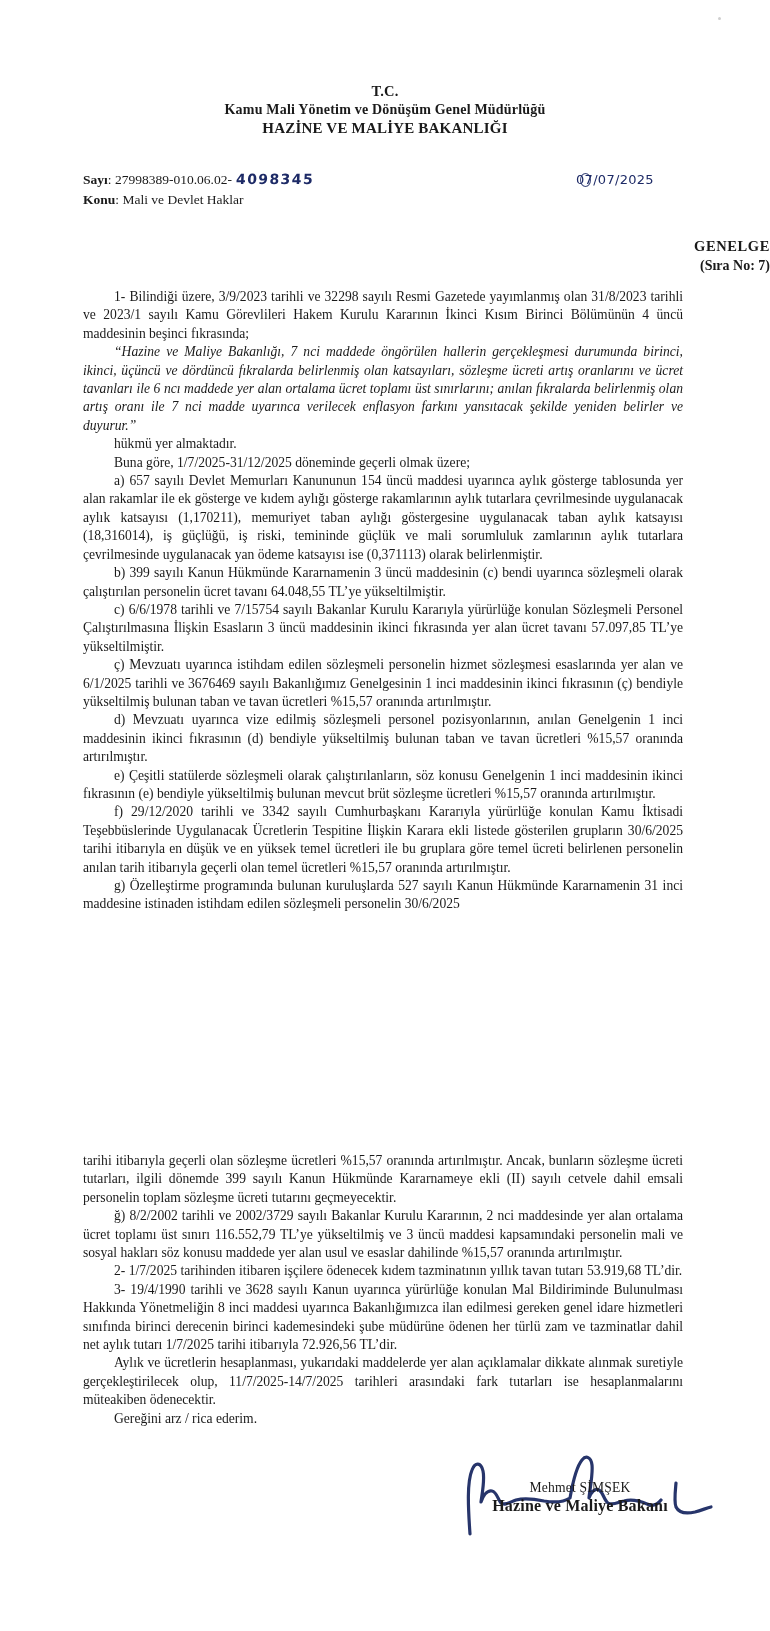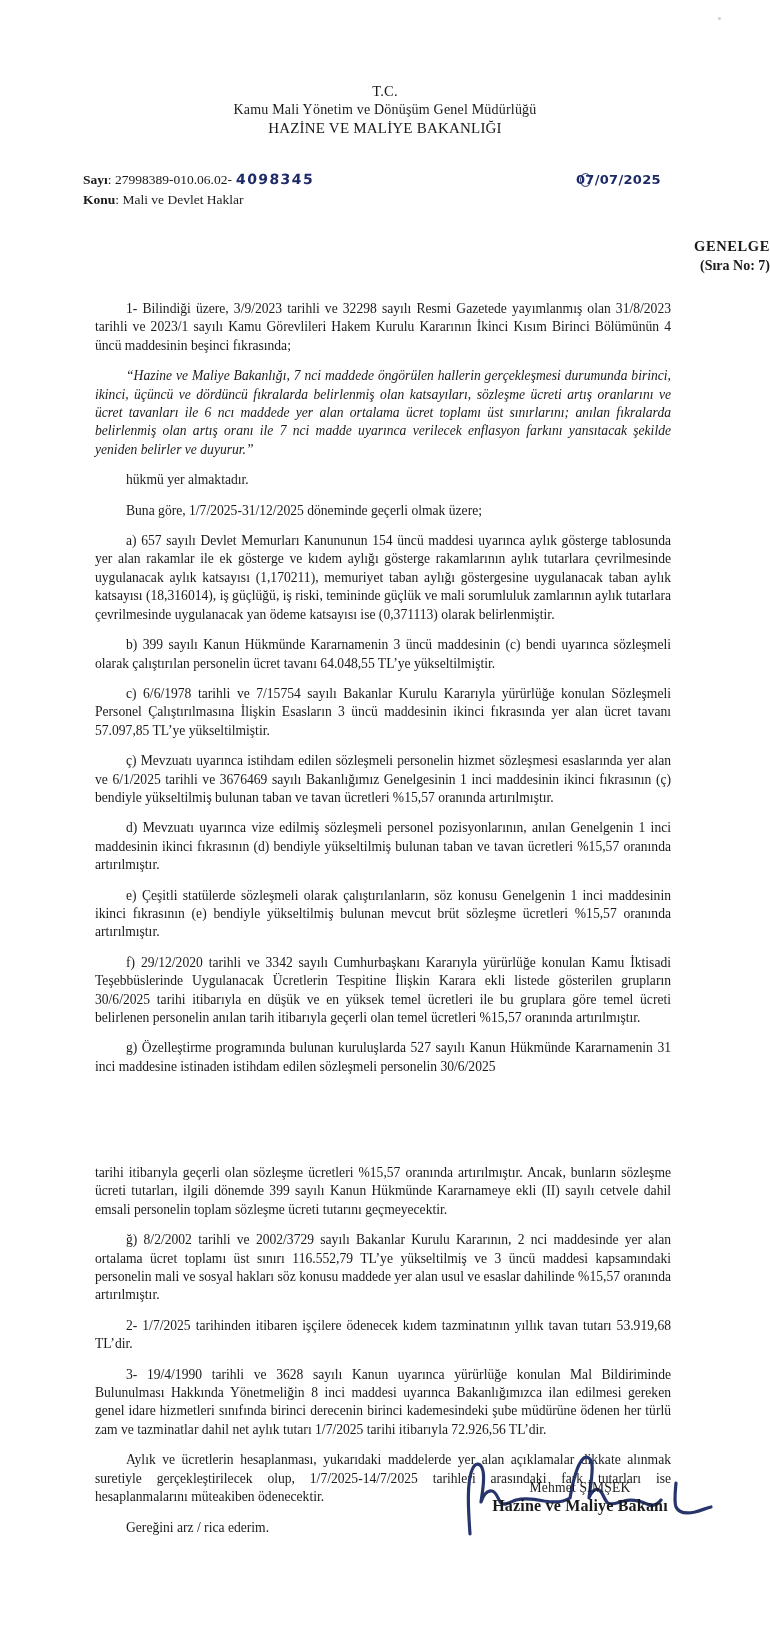--- a/index.html
+++ b/index.html
@@ -32,21 +32,21 @@
   
   .masthead {
     position: absolute;
     top: 82px;
     left: 0;
     width: 770px;
     text-align: center;
     line-height: 1.30;
   }
   .masthead .mh-line {
-    font-weight: normal;
+    font-weight: bold;
     letter-spacing: 0.2px;
   }
   .mh-tc      { font-size: 14.5px; }
   .mh-ministry{ font-size: 15px; }
   .mh-dept    { font-size: 14px; }
 
   
   .metablock {
     position: absolute;
     top: 170px;
@@ -67,21 +67,20 @@
     transform: skewX(-3deg);
   }
   .docdate {
     position: absolute;
     top: 172px;
     left: 576px;
     font-family: "DejaVu Sans", sans-serif;
     font-size: 13px;
     color: #1d2a66;
     letter-spacing: 0.3px;
-    font-weight: bold;
   }
   .docdate .ovw {
     position: relative;
     display: inline-block;
   }
   .docdate .ovw::after {
     content: "";
     position: absolute;
     left: 4px;
     top: 1px;
@@ -113,21 +112,21 @@
     line-height: 1.355;
     text-align: justify;
     text-justify: inter-word;
     -webkit-hyphens: none;
     hyphens: none;
   }
   #col-top { top: 288px; }
   #col-bottom { top: 1152px; }
 
   .body-col p {
-    margin: 12px;
+    margin: 0;
     text-indent: 31px;
   }
   .body-col p.noind { text-indent: 0; }
   .body-col p.quote {
     font-style: italic;
     text-indent: 31px;
   }
 
   
   .sig-wrap {
@@ -202,21 +201,21 @@
     <p>e) Çeşitli statülerde sözleşmeli olarak çalıştırılanların, söz konusu Genelgenin 1 inci maddesinin ikinci fıkrasının (e) bendiyle yükseltilmiş bulunan mevcut brüt sözleşme ücretleri %15,57 oranında artırılmıştır.</p>
     <p>f) 29/12/2020 tarihli ve 3342 sayılı Cumhurbaşkanı Kararıyla yürürlüğe konulan Kamu İktisadi Teşebbüslerinde Uygulanacak Ücretlerin Tespitine İlişkin Karara ekli listede gösterilen grupların 30/6/2025 tarihi itibarıyla en düşük ve en yüksek temel ücretleri ile bu gruplara göre temel ücreti belirlenen personelin anılan tarih itibarıyla geçerli olan temel ücretleri %15,57 oranında artırılmıştır.</p>
     <p>g) Özelleştirme programında bulunan kuruluşlarda 527 sayılı Kanun Hükmünde Kararnamenin 31 inci maddesine istinaden istihdam edilen sözleşmeli personelin 30/6/2025</p>
   </div>
 
   <div class="body-col" id="col-bottom">
     <p class="noind">tarihi itibarıyla geçerli olan sözleşme ücretleri %15,57 oranında artırılmıştır. Ancak, bunların sözleşme ücreti tutarları, ilgili dönemde 399 sayılı Kanun Hükmünde Kararnameye ekli (II) sayılı cetvele dahil emsali personelin toplam sözleşme ücreti tutarını geçmeyecektir.</p>
     <p>ğ) 8/2/2002 tarihli ve 2002/3729 sayılı Bakanlar Kurulu Kararının, 2 nci maddesinde yer alan ortalama ücret toplamı üst sınırı 116.552,79 TL’ye yükseltilmiş ve 3 üncü maddesi kapsamındaki personelin mali ve sosyal hakları söz konusu maddede yer alan usul ve esaslar dahilinde %15,57 oranında artırılmıştır.</p>
     <p>2- 1/7/2025 tarihinden itibaren işçilere ödenecek kıdem tazminatının yıllık tavan tutarı 53.919,68 TL’dir.</p>
     <p>3- 19/4/1990 tarihli ve 3628 sayılı Kanun uyarınca yürürlüğe konulan Mal Bildiriminde Bulunulması Hakkında Yönetmeliğin 8 inci maddesi uyarınca Bakanlığımızca ilan edilmesi gereken genel idare hizmetleri sınıfında birinci derecenin birinci kademesindeki şube müdürüne ödenen her türlü zam ve tazminatlar dahil net aylık tutarı 1/7/2025 tarihi itibarıyla 72.926,56 TL’dir.</p>
-    <p>Aylık ve ücretlerin hesaplanması, yukarıdaki maddelerde yer alan açıklamalar dikkate alınmak suretiyle gerçekleştirilecek olup, 1/7/2025-14/7/2025 tarihleri arasındaki fark tutarları ise hesaplanmalarını müteakiben ödenecektir.</p>
+    <p>Aylık ve ücretlerin hesaplanması, yukarıdaki maddelerde yer alan açıklamalar dikkate alınmak suretiyle gerçekleştirilecek olup, 11/7/2025-14/7/2025 tarihleri arasındaki fark tutarları ise hesaplanmalarını müteakiben ödenecektir.</p>
     <p>Gereğini arz / rica ederim.</p>
   </div>
 
   <div class="sig-wrap">
     <svg class="sig-svg" width="268" height="90" viewBox="0 0 268 90">
       <path d="M22 88 C20 60 19 36 24 24 C27 16 33 16 35 25 C37 34 34 48 33 56
                C35 50 39 44 44 45 C49 46 50 54 53 57 C57 60 62 56 68 54
                C76 52 86 53 96 55 C108 57 116 56 122 52
                C125 35 129 20 134 14 C138 9 143 11 144 19 C145 28 142 42 141 52
                C143 46 147 42 151 44 C155 46 156 54 160 57 C165 60 170 56 176 55

